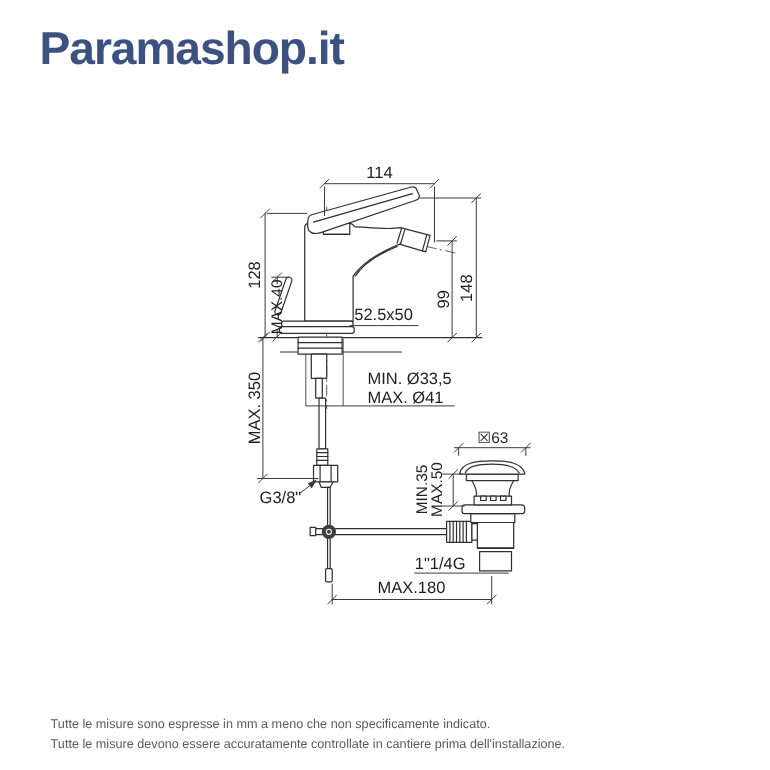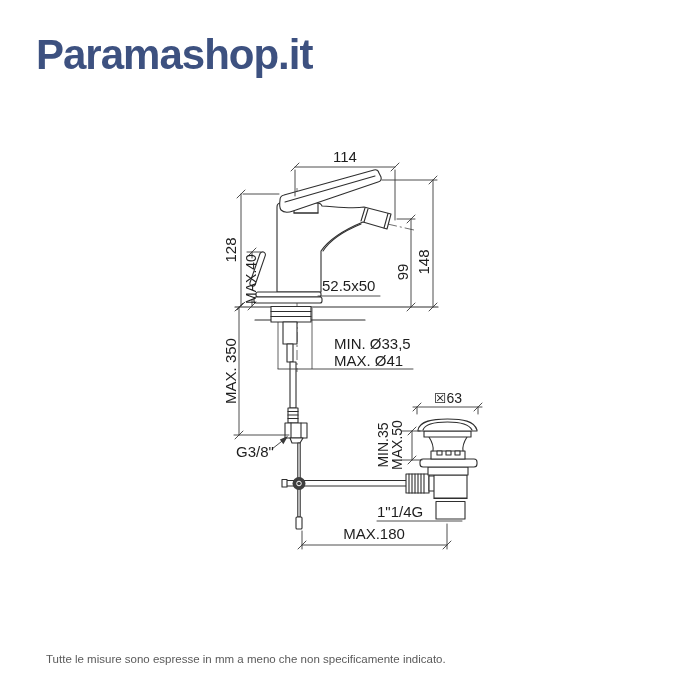--- a/index.html
+++ b/index.html
@@ -1,18 +1,18 @@
 <!DOCTYPE html>
 <html><head>
 <meta charset="utf-8">
 <style>
   html,body{margin:0;padding:0;background:#ffffff;}
   .page{position:relative;width:700px;height:700px;background:#ffffff;overflow:hidden;
         font-family:"Liberation Sans",sans-serif;}
-  .logo{position:absolute;top:31px;left:36px;font-size:42px;font-weight:800;
+  .logo{position:absolute;top:20px;left:36px;font-size:42px;font-weight:800;
         letter-spacing:-1px;color:#3d5180;}
   .drawing-svg{position:absolute;top:0;left:0;}
   .footer{position:absolute;left:46px;top:650px;color:#5a5a5a;font-size:11.5px;line-height:18px;}
   svg text{font-family:"Liberation Sans","DejaVu Sans",sans-serif;fill:#1e1e1e;}
   .ln{stroke:#2f2f2f;stroke-width:1.1;fill:none;stroke-linecap:round;stroke-linejoin:round;}
   .fillw{fill:#ffffff;}
   .dim{stroke:#3a3a3a;stroke-width:0.9;fill:none;stroke-linecap:round;}
   .thin{stroke:#3a3a3a;stroke-width:0.8;fill:none;}
   .cdash{stroke:#4a4a4a;stroke-width:0.8;fill:none;stroke-dasharray:10 3 2 3;}
   .dimtxt{font-size:15px;}
@@ -227,15 +227,16 @@
       <line class="dim" x1="447" y1="524" x2="447" y2="549"></line>
       <line class="dim" x1="302" y1="545" x2="447" y2="545"></line>
       <line class="dim" x1="298" y1="549" x2="306" y2="541"></line>
       <line class="dim" x1="443" y1="549" x2="451" y2="541"></line>
       <text class="dimtxt" x="374" y="539" text-anchor="middle">MAX.180</text>
     </g>
   </svg>
 
   <div class="footer">
     <div>Tutte le misure sono espresse in mm a meno che non specificamente indicato.</div>
+    <div>Tutte le misure devono essere accuratamente controllate in cantiere prima dell'installazione.</div>
   </div>
 
 </div>
 
 </body></html>

